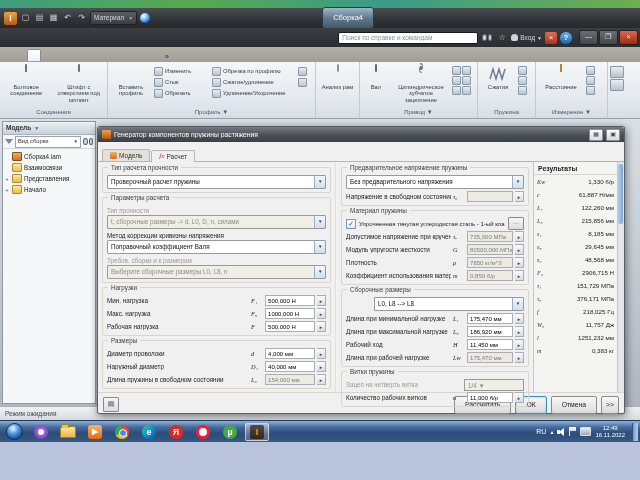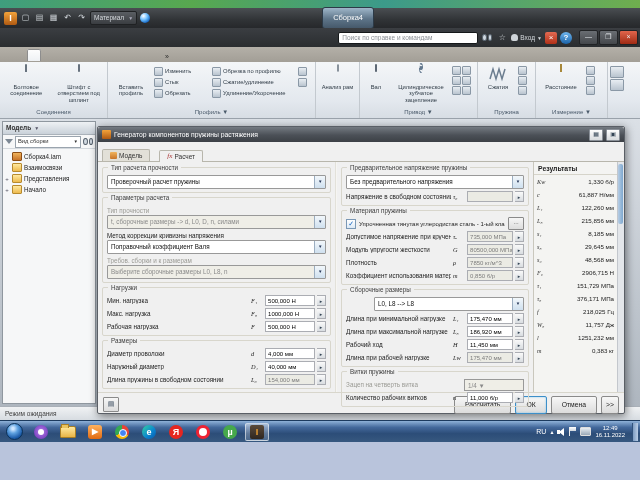--- a/index.html
+++ b/index.html
@@ -98,21 +98,21 @@
        border-top:1px solid #a9b0b8;font-size:6.5px;color:#444;line-height:13px;padding:0 5px;box-sizing:border-box}
   
   .dialog{position:absolute;left:97px;top:126px;width:528px;height:288px;background:#f0f0f0;
        border:1px solid #5a5f66;box-shadow:1px 2px 8px rgba(0,0,0,.5);box-sizing:border-box;border-radius:2px}
   .dlg-title{height:15px;background:linear-gradient(#747a81,#4b5057 55%,#3c4046);display:flex;align-items:center;
        padding:0 4px;gap:3px;border-radius:2px 2px 0 0}
   .dlg-title .t{flex:1;color:#fff;font-size:6.8px;white-space:nowrap;overflow:hidden}
   .dlg-ico{width:9px;height:9px;background:linear-gradient(#f3a33b,#b05a12);border-radius:1px}
   .dlg-tbtn{width:12px;height:10px;background:linear-gradient(#fdfdfd,#d8dbde);border:1px solid #8a9098;
        font-size:6px;text-align:center;line-height:9px;color:#345;border-radius:1px}
-  .dlg-tabs{height:17px;border-bottom:1px solid #b8b6ac;display:flex;align-items:flex-end;padding:2px 4px 0;gap:9px}
+  .dlg-tabs{height:17px;border-bottom:1px solid #b8b6ac;display:flex;align-items:flex-end;padding:2px 4px 0;gap:1px}
   .dtab{display:flex;align-items:center;gap:2px;font-size:6.5px;color:#333;padding:2px 7px;
        border:1px solid #b8b6ac;border-bottom:none;border-radius:2px 2px 0 0;background:#e2e0d8}
   .dtab.active{background:#f0f0f0;position:relative;top:1px}
   .dtab .tico1{width:7px;height:7px;background:linear-gradient(#f0b35c,#c87428);border-radius:1px}
   .dtab .tico2{font-size:7px;color:#a33;font-style:italic;font-family:"Liberation Serif",serif;line-height:7px}
   .dlg-body{display:flex;height:230px}
   .dcol-l{width:240px;padding:1px 0}
   .dcol-div{width:2px;background:linear-gradient(90deg,#d9d7cd,#fff)}
   .dcol-r{width:196px;padding:1px 0}
   .grp{position:relative;border:1px solid #d8d6cc;border-radius:2px;margin:4px 4px 2px;padding:6px 4px 2px}

